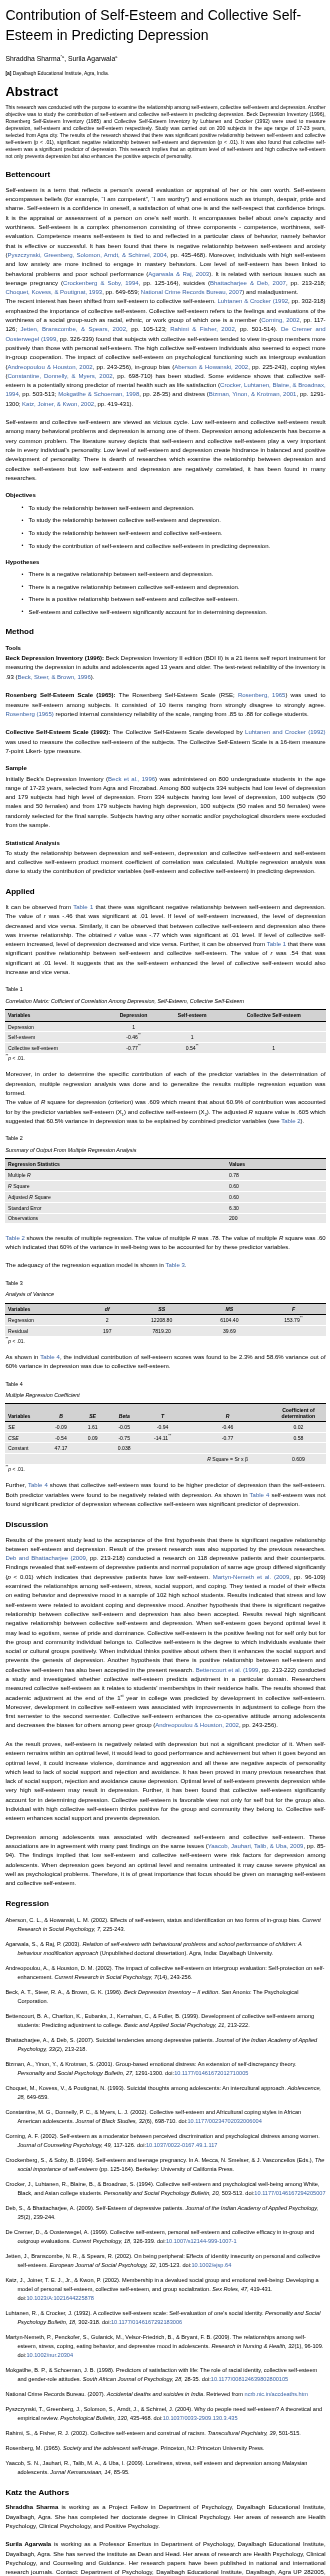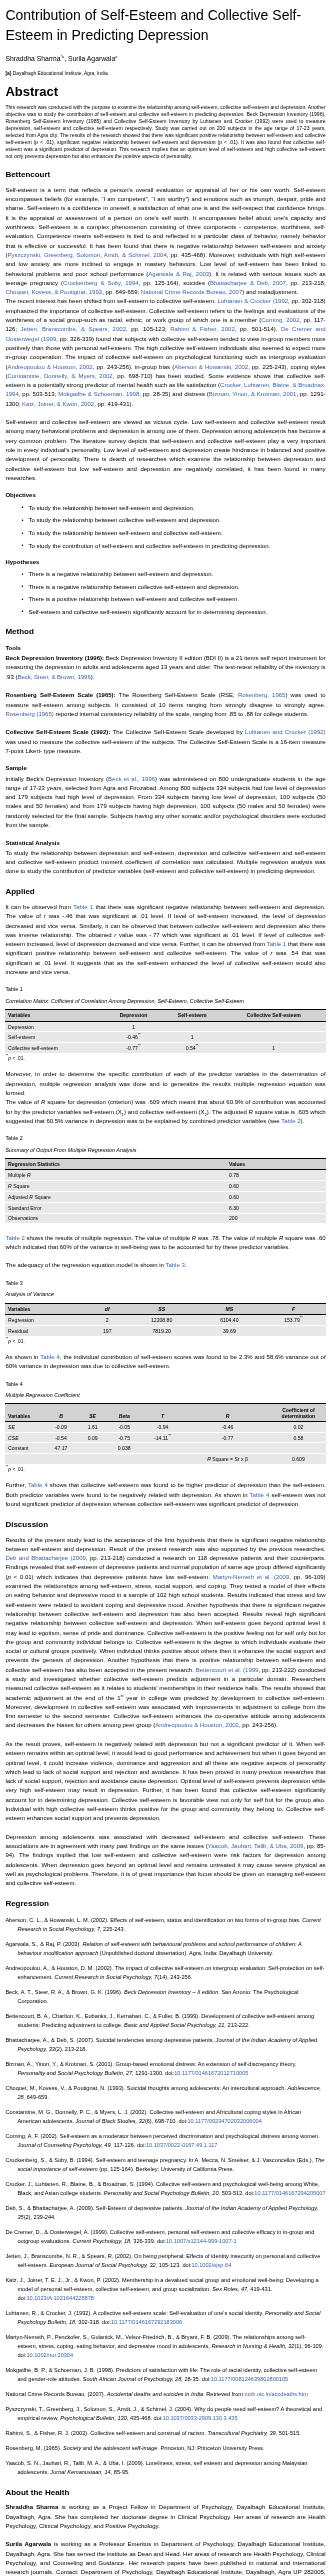--- a/index.html
+++ b/index.html
@@ -289,19 +289,19 @@
         <div class="ref-item"><span>Mokgatlhe, B. P., &amp; Schoeman, J. B. (1998). Predictors of satisfaction with life: The role of racial identity, collective self-esteem and gender-role attitudes. </span><span class="it">South African Journal of Psychology, 28,</span><span> 28-35. doi:</span><a href="#" class="lnk">10.1177/008124639802800105</a></div>
         <div class="ref-item"><span>National Crime Records Bureau. (2007). </span><span class="it">Accidental deaths and suicides in India</span><span>. Retrieved from </span><a href="#" class="lnk">ncrb.nic.in/accdeaths.htm</a></div>
         <div class="ref-item"><span>Pyszczynski, T., Greenberg, J., Solomon, S., Arndt, J., &amp; Schimel, J. (2004). Why do people need self-esteem? A theoretical and empirical review. </span><span class="it">Psychological Bulletin, 130,</span><span> 435-468. doi:</span><a href="#" class="lnk">10.1037/0033-2909.130.3.435</a></div>
         <div class="ref-item"><span>Rahimi, S., &amp; Fisher, R. J. (2002). Collective self-esteem and construal of racism. </span><span class="it">Transcultural Psychiatry, 39,</span><span> 501-515.</span></div>
         <div class="ref-item"><span>Rosenberg, M. (1965). </span><span class="it">Society and the adolescent self-image</span><span>. Princeton, NJ: Princeton University Press.</span></div>
         <div class="ref-item"><span>Yaacob, S. N., Jauhari, R., Talib, M. A., &amp; Uba, I. (2009). Loneliness, stress, self esteem and depression among Malaysian adolescents. </span><span class="it">Jurnal Kemanusiaan, 14,</span><span> 85-95.</span></div>
       </div>
   </section>
 
   <section>
-    <h2 class="section">About the Health</h2>
+    <h2 class="section">Katz the Authors</h2>
     <p class="bt"><span class="bd">Shraddha Sharma</span><span> is working as a Project Fellow in Department of Psychology, Dayalbagh Educational Institute, Dayalbagh, Agra. She has completed her doctorate degree in Clinical Psychology. Her areas of research are Health Psychology, Clinical Psychology, and Positive Psychology.</span></p>
     <p class="bt mt"><span class="bd">Surila Agarwala</span><span> is working as a Professor Emeritus in Department of Psychology, Dayalbagh Educational Institute, Dayalbagh, Agra. She has served the institute as Dean and Head. Her areas of research are Health Psychology, Clinical Psychology, and Counseling and Guidance. Her research papers have been published in national and international research journals. Contact: Department of Psychology, Dayalbagh Educational Institute, Dayalbagh, Agra UP 282005, India.</span></p>
   </section>
 
 </div>
 
 
 </body></html>

